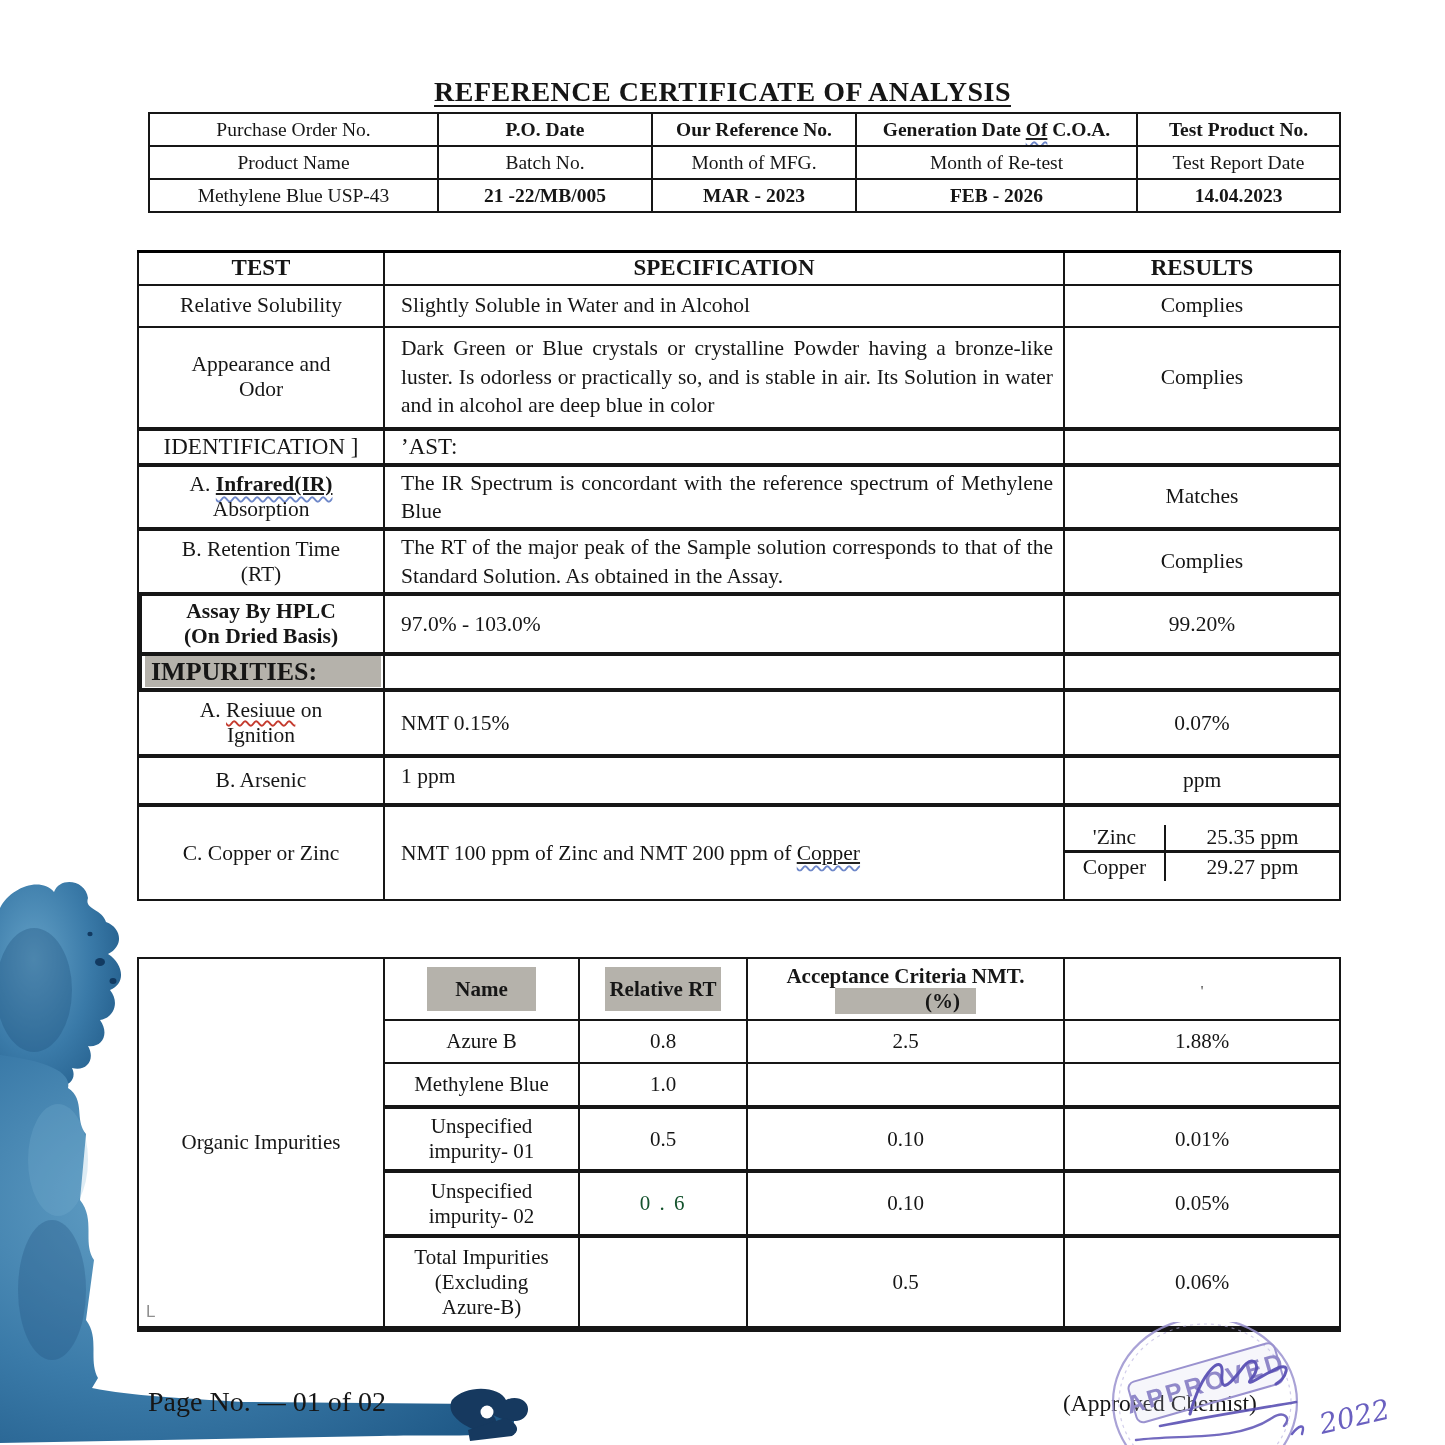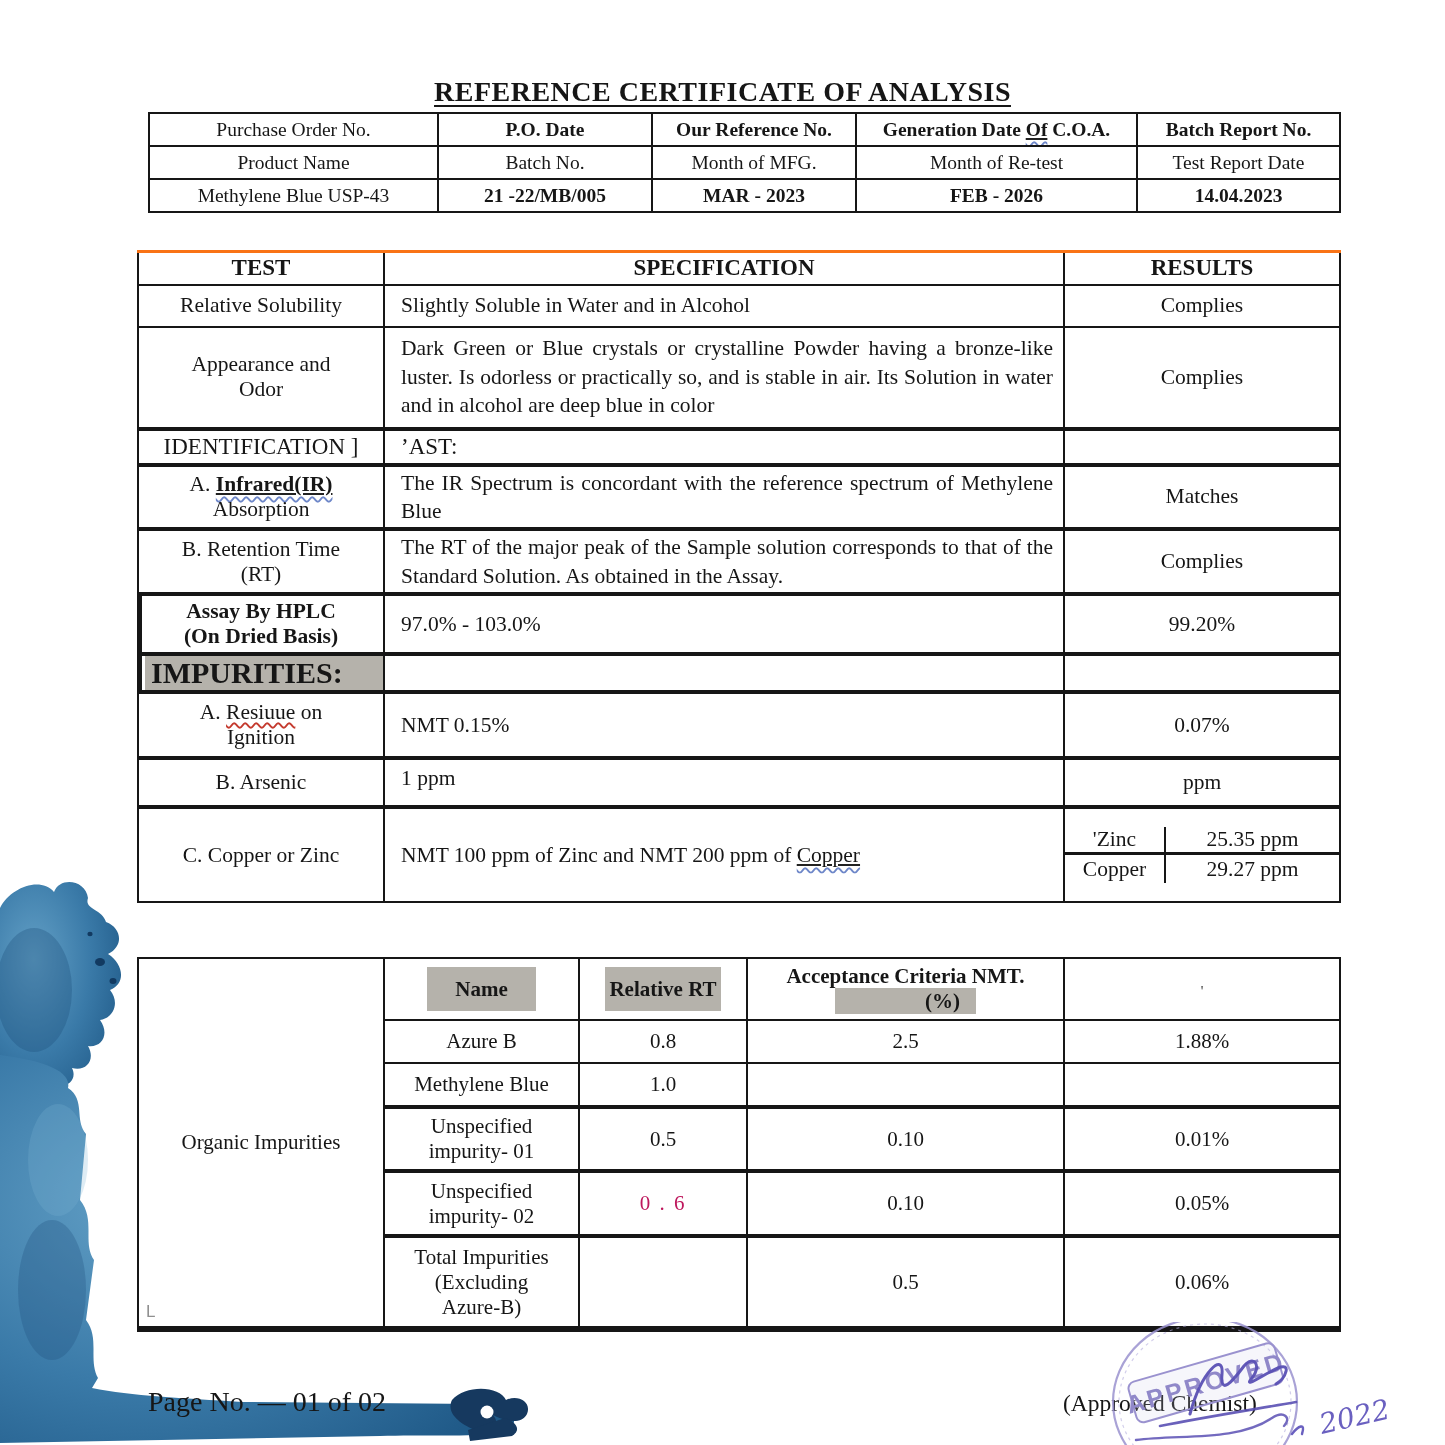--- a/index.html
+++ b/index.html
@@ -26,33 +26,33 @@
   .main td,.main th{vertical-align:middle; text-align:center;}
   .main td.spec{text-align:left; padding:2px 10px 2px 16px;}
   .main td.spec.j{text-align:justify;}
   .tk td,.tk th{border-top-width:4px;}
   .dbl{box-shadow:inset 12px 0 0 -9px #161616;}
   .ugroup{ text-decoration:underline #6e87c9 wavy 1.5px; text-underline-offset:5px;}
   .usolid{ text-decoration:underline solid #222 1.5px; text-underline-offset:2px;}
   .sqr{ text-decoration:underline wavy #c43a2e 1.6px; text-underline-offset:3px;}
   .hl{background:#b5b2ab;}
   .hl-imp{padding:1px 64px 1px 6px;}
-  .dim{color:#be185d; letter-spacing:2px;}
+  .dim{color:#14532d; letter-spacing:2px;}
   .mark{color:#6b6b6b; font-size:15px;}
   
   td.zwrap{padding:0;}
   .zgrid{display:grid; grid-template-columns:101px 1fr; grid-template-rows:1fr 1fr; height:100%;}
   .zgrid>div{display:flex; align-items:center; justify-content:center;}
   .zl{border-right:2.5px solid #161616;}
   .zt{border-bottom:3px solid #161616;}
   
   .organic{position:absolute; left:137px; top:957px; width:1202px; font-size:21px;}
   .organic td,.organic th{vertical-align:middle; text-align:center;}
   .organic{border-bottom:6px solid #161616;}
-  .main{border-top:3px solid #f97316;}
+  .main{border-top:3px solid #000000;}
   .corner{position:absolute; left:146px; top:1302px; color:#8f8f8f; font-size:17px; z-index:2;
           font-family:"Liberation Sans",sans-serif;}
   .footer-page{position:absolute; left:148px; top:1386px; font-size:28px;}
   .approved{position:absolute; left:1063px; top:1390px; font-size:23.5px; z-index:3;}
   .stamp{position:absolute; left:1040px; top:1322px; z-index:2;}
   .lh13{line-height:1.32;}
 </style>
 </head>
 <body>
 
@@ -104,21 +104,21 @@
           <col style="width:204px">
           <col style="width:281px">
           <col style="width:203px">
         </colgroup>
       <tbody>
           <tr>
         <td>Purchase Order No.</td>
         <td class="b">P.O. Date</td>
         <td class="b">Our Reference No.</td>
         <td class="b"><span>Generation Date </span><span class="ugroup"><span class="usolid">Of</span></span><span> C.O.A.</span></td>
-        <td class="b">Batch Report No.</td>
+        <td class="b">Test Product No.</td>
       </tr>
       <tr>
         <td>Product Name</td>
         <td>Batch No.</td>
         <td>Month of MFG.</td>
         <td>Month of Re-test</td>
         <td>Test Report Date</td>
       </tr>
       <tr>
         <td>Methylene Blue USP-43</td>
@@ -178,21 +178,21 @@
       </tr>
       <tr style="height:60px" class="tk">
         <td class="b dbl">
               <div>Assay By HPLC</div>
               <div>(On Dried Basis)</div>
             </td>
         <td class="spec">97.0% - 103.0%</td>
         <td>99.20%</td>
       </tr>
       <tr style="height:36px" class="tk">
-        <td class="b dbl" style="text-align:right; font-size:30px"><span class="hl hl-imp">IMPURITIES:</span></td>
+        <td class="b dbl" style="text-align:right; font-size:26px"><span class="hl hl-imp">IMPURITIES:</span></td>
         <td></td>
         <td></td>
       </tr>
       <tr style="height:66px" class="tk">
         <td>
               <div><span>A. </span><span class="sqr">Resiuue</span><span> on</span></div>
               <div>Ignition</div>
             </td>
         <td class="spec">NMT 0.15%</td>
         <td>0.07%</td>

